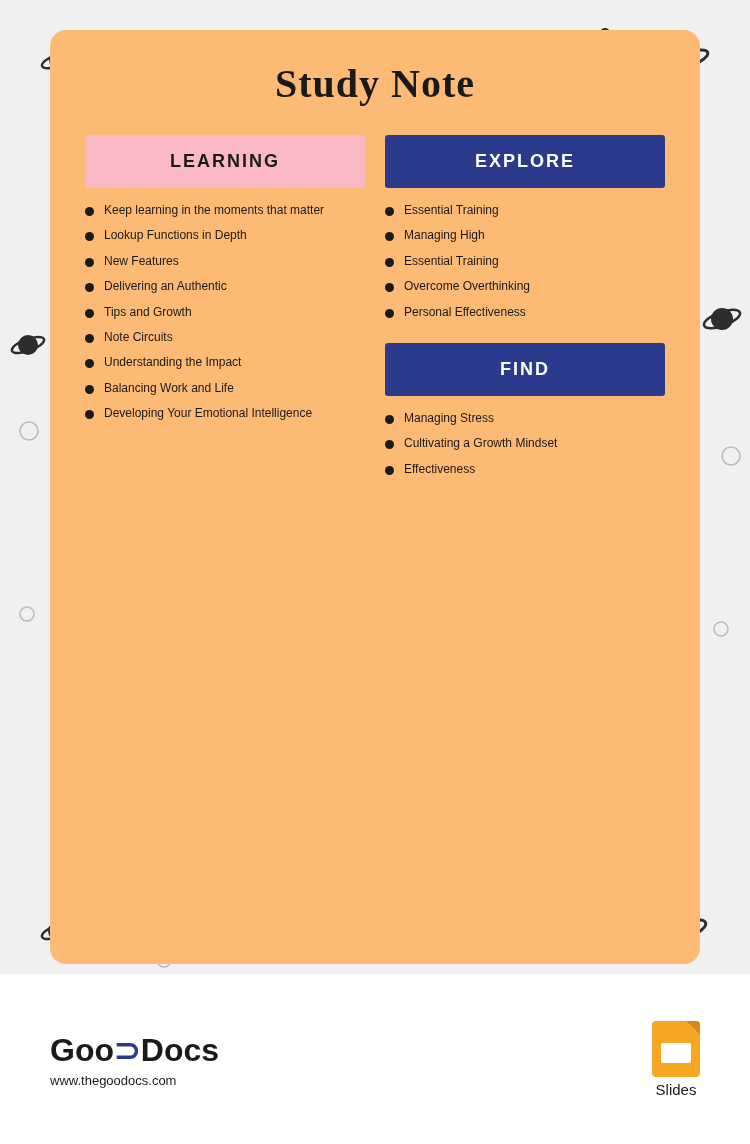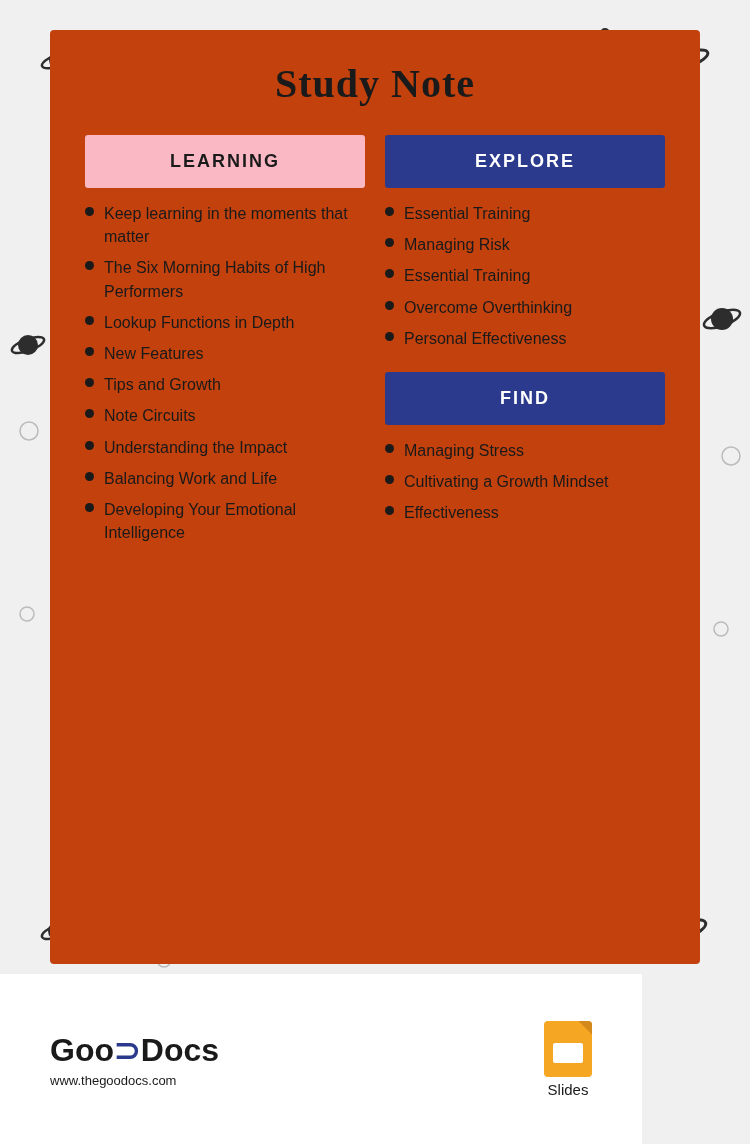--- a/index.html
+++ b/index.html
@@ -18,22 +18,22 @@
       background: #f0f0f0;
       position: relative;
     }
 
     .main-card {
       position: absolute;
       top: 30px;
       left: 50px;
       right: 50px;
       bottom: 180px;
-      background: #c2410c;
-      border-radius: 4px;
+      background: #fdba74;
+      border-radius: 16px;
       padding: 30px 35px 30px 35px;
     }
 
     .main-title {
       text-align: center;
       font-size: 40px;
       font-weight: 700;
       color: #1a1a1a;
       margin-bottom: 28px;
       font-family: 'Georgia', serif;
@@ -86,41 +86,41 @@
 
     .item-list {
       list-style: none;
       padding: 0;
     }
 
     .item-list li {
       display: flex;
       align-items: flex-start;
       margin-bottom: 8px;
-      font-size: 16px;
+      font-size: 12px;
       color: #1a1a1a;
       line-height: 1.45;
     }
 
     .item-list li .bullet {
       display: inline-block;
       width: 9px;
       height: 9px;
       min-width: 9px;
       border-radius: 50%;
       background: #1a1a1a;
       margin-top: 5px;
       margin-right: 10px;
     }
 
     .footer {
       position: absolute;
       bottom: 0;
       left: 0;
-      width: 642px;
+      width: 750px;
       height: 170px;
       background: #fff;
       display: flex;
       align-items: center;
       justify-content: space-between;
       padding: 0 50px;
     }
 
     .footer-logo {
       display: flex;
@@ -280,29 +280,29 @@
       <div class="col-left">
         <div class="section-block">
           <div class="section-header section-header-pink">LEARNING</div>
           <ul class="item-list">
             <li>
                 <span class="bullet"></span>
                 <span>Keep learning in the moments that matter</span>
               </li>
             <li>
                 <span class="bullet"></span>
-                <span>The Six Morning Habits of High Performers</span>
-              </li>
-            <li>
-                <span class="bullet"></span>
                 <span>Lookup Functions in Depth</span>
               </li>
             <li>
                 <span class="bullet"></span>
                 <span>New Features</span>
+              </li>
+            <li>
+                <span class="bullet"></span>
+                <span>Delivering an Authentic</span>
               </li>
             <li>
                 <span class="bullet"></span>
                 <span>Tips and Growth</span>
               </li>
             <li>
                 <span class="bullet"></span>
                 <span>Note Circuits</span>
               </li>
             <li>
@@ -325,21 +325,21 @@
 
         <div class="section-block">
           <div class="section-header section-header-blue">EXPLORE</div>
           <ul class="item-list">
             <li>
                 <span class="bullet"></span>
                 <span>Essential Training</span>
               </li>
             <li>
                 <span class="bullet"></span>
-                <span>Managing Risk</span>
+                <span>Managing High</span>
               </li>
             <li>
                 <span class="bullet"></span>
                 <span>Essential Training</span>
               </li>
             <li>
                 <span class="bullet"></span>
                 <span>Overcome Overthinking</span>
               </li>
             <li>

